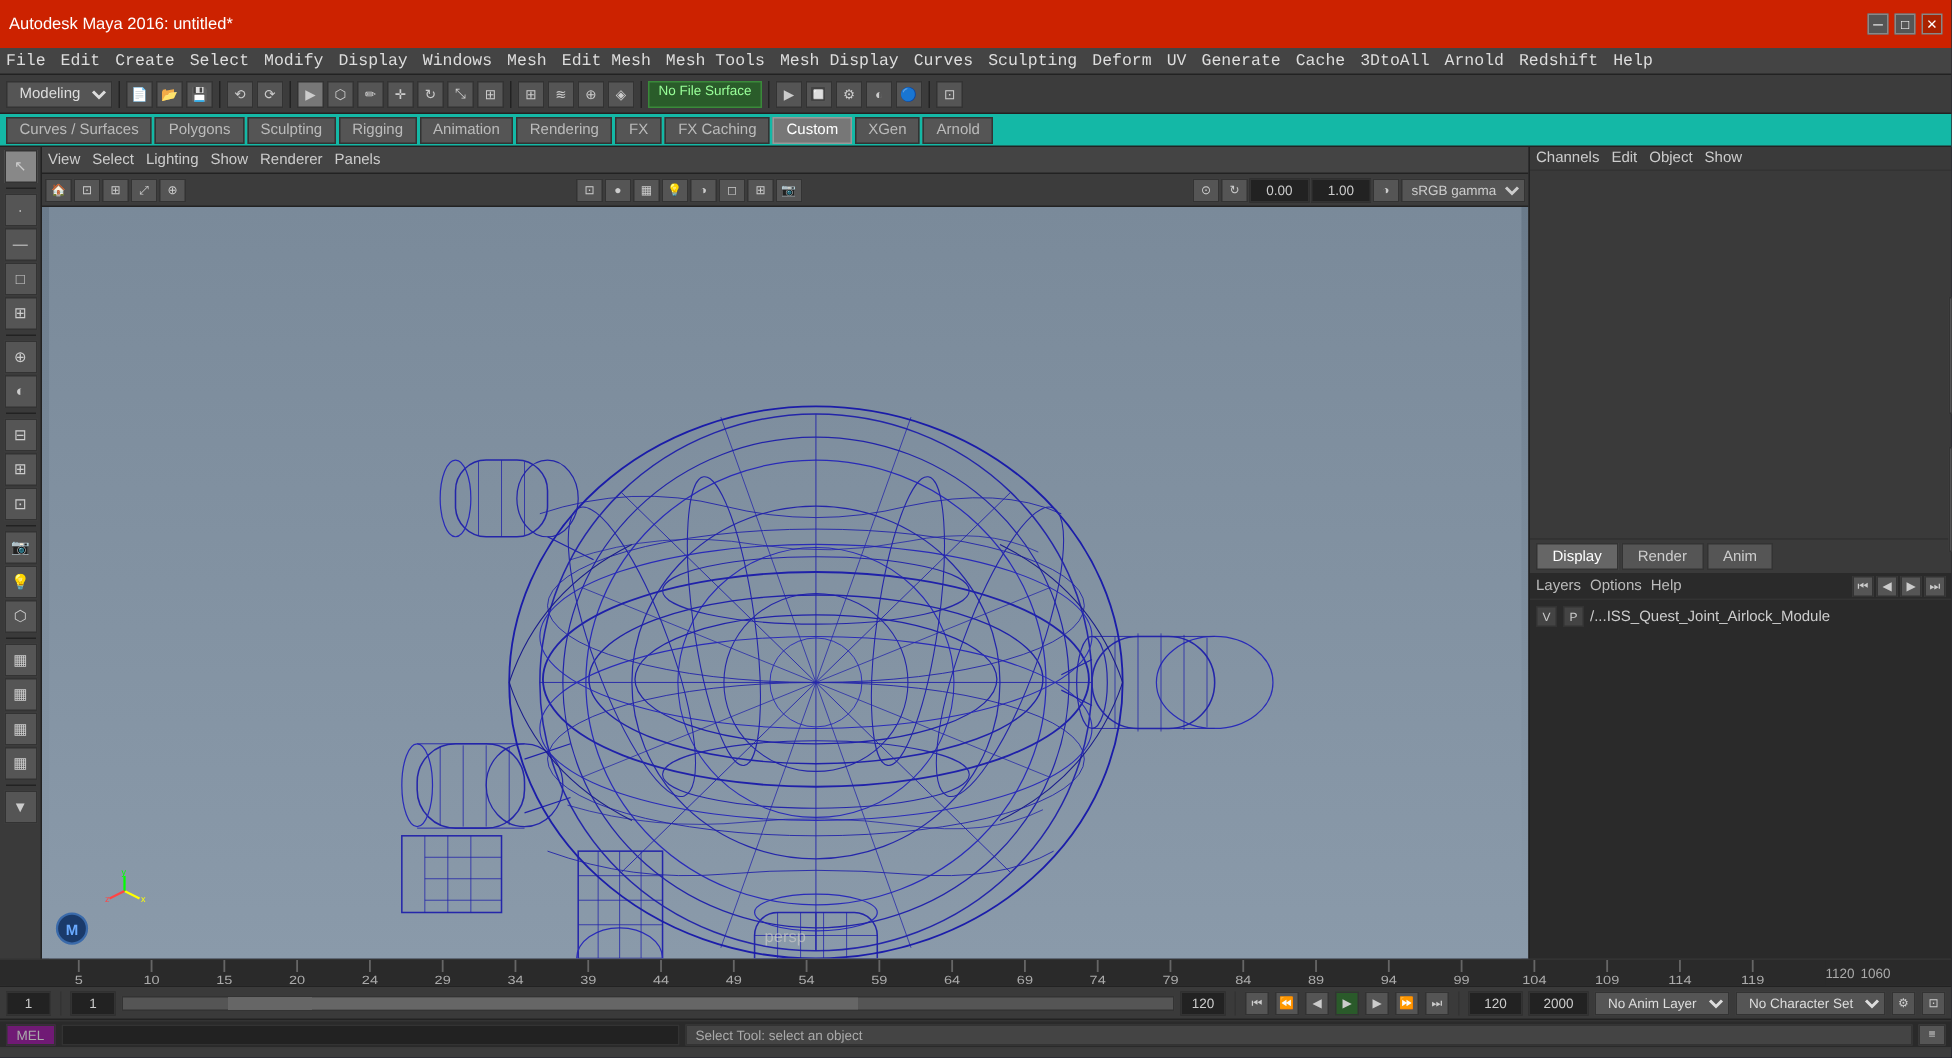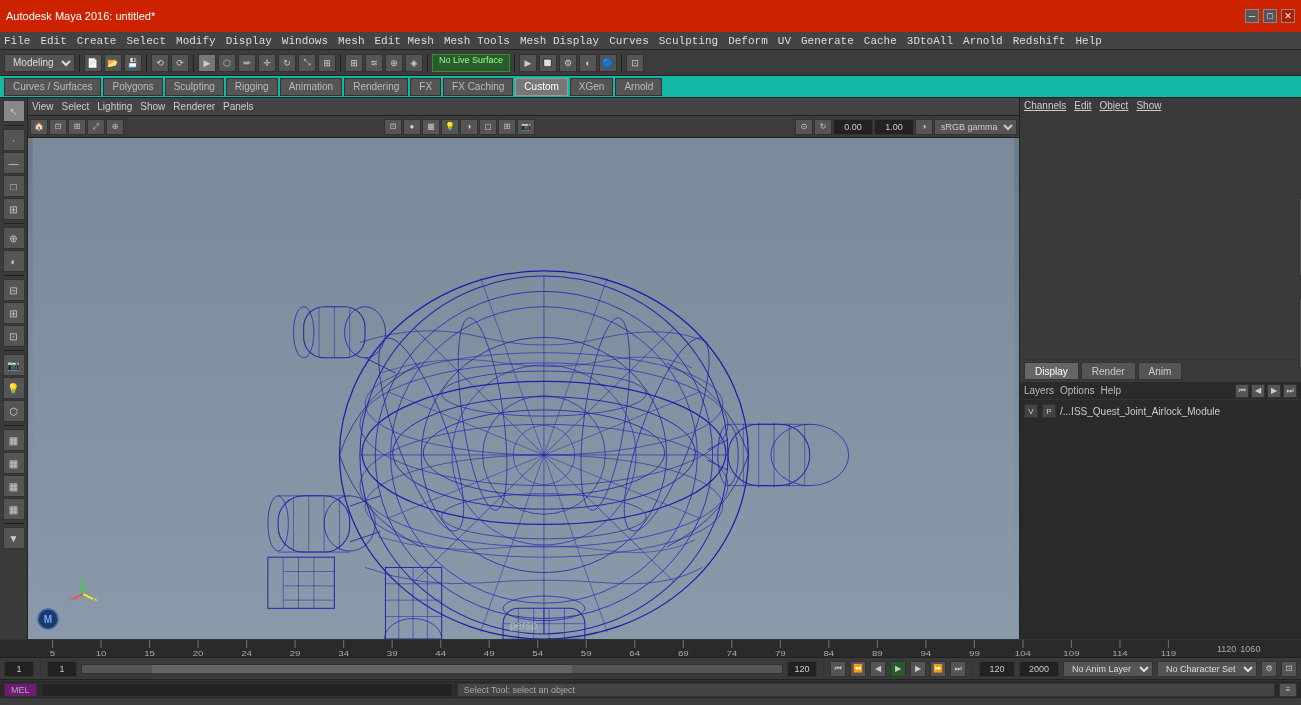--- a/index.html
+++ b/index.html
@@ -249,21 +249,21 @@
       padding: 4px;
     }
     #channel-menu-bar {
       display: flex;
       gap: 8px;
       font-size: 10px;
       color: #ccc;
       padding: 2px 4px;
       border-bottom: 1px solid #333;
     }
-    #channel-menu-bar span { cursor: pointer; text-decoration: underline; }
+    #channel-menu-bar span { cursor: pointer; }
 
     
     #layer-editor {
       height: 120px;
       background: #2a2a2a;
       border-top: 1px solid #333;
       display: flex;
       flex-direction: column;
     }
     #layer-tabs {
@@ -474,21 +474,21 @@
   <div class="tb-btn">✛</div>
   <div class="tb-btn">↻</div>
   <div class="tb-btn">⤡</div>
   <div class="tb-btn">⊞</div>
   <div class="tb-sep"></div>
   <div class="tb-btn">⊞</div>
   <div class="tb-btn">≋</div>
   <div class="tb-btn">⊕</div>
   <div class="tb-btn">◈</div>
   <div class="tb-sep"></div>
-  <div class="tb-green-btn">No Live Surface</div>
+  <div class="tb-green-btn">No File Surface</div>
   <div class="tb-sep"></div>
   <div class="tb-btn">▶</div>
   <div class="tb-btn">🔲</div>
   <div class="tb-btn">⚙</div>
   <div class="tb-btn">◐</div>
   <div class="tb-btn">🔵</div>
   <div class="tb-sep"></div>
   <div class="tb-btn">⊡</div>
 </div>
 

